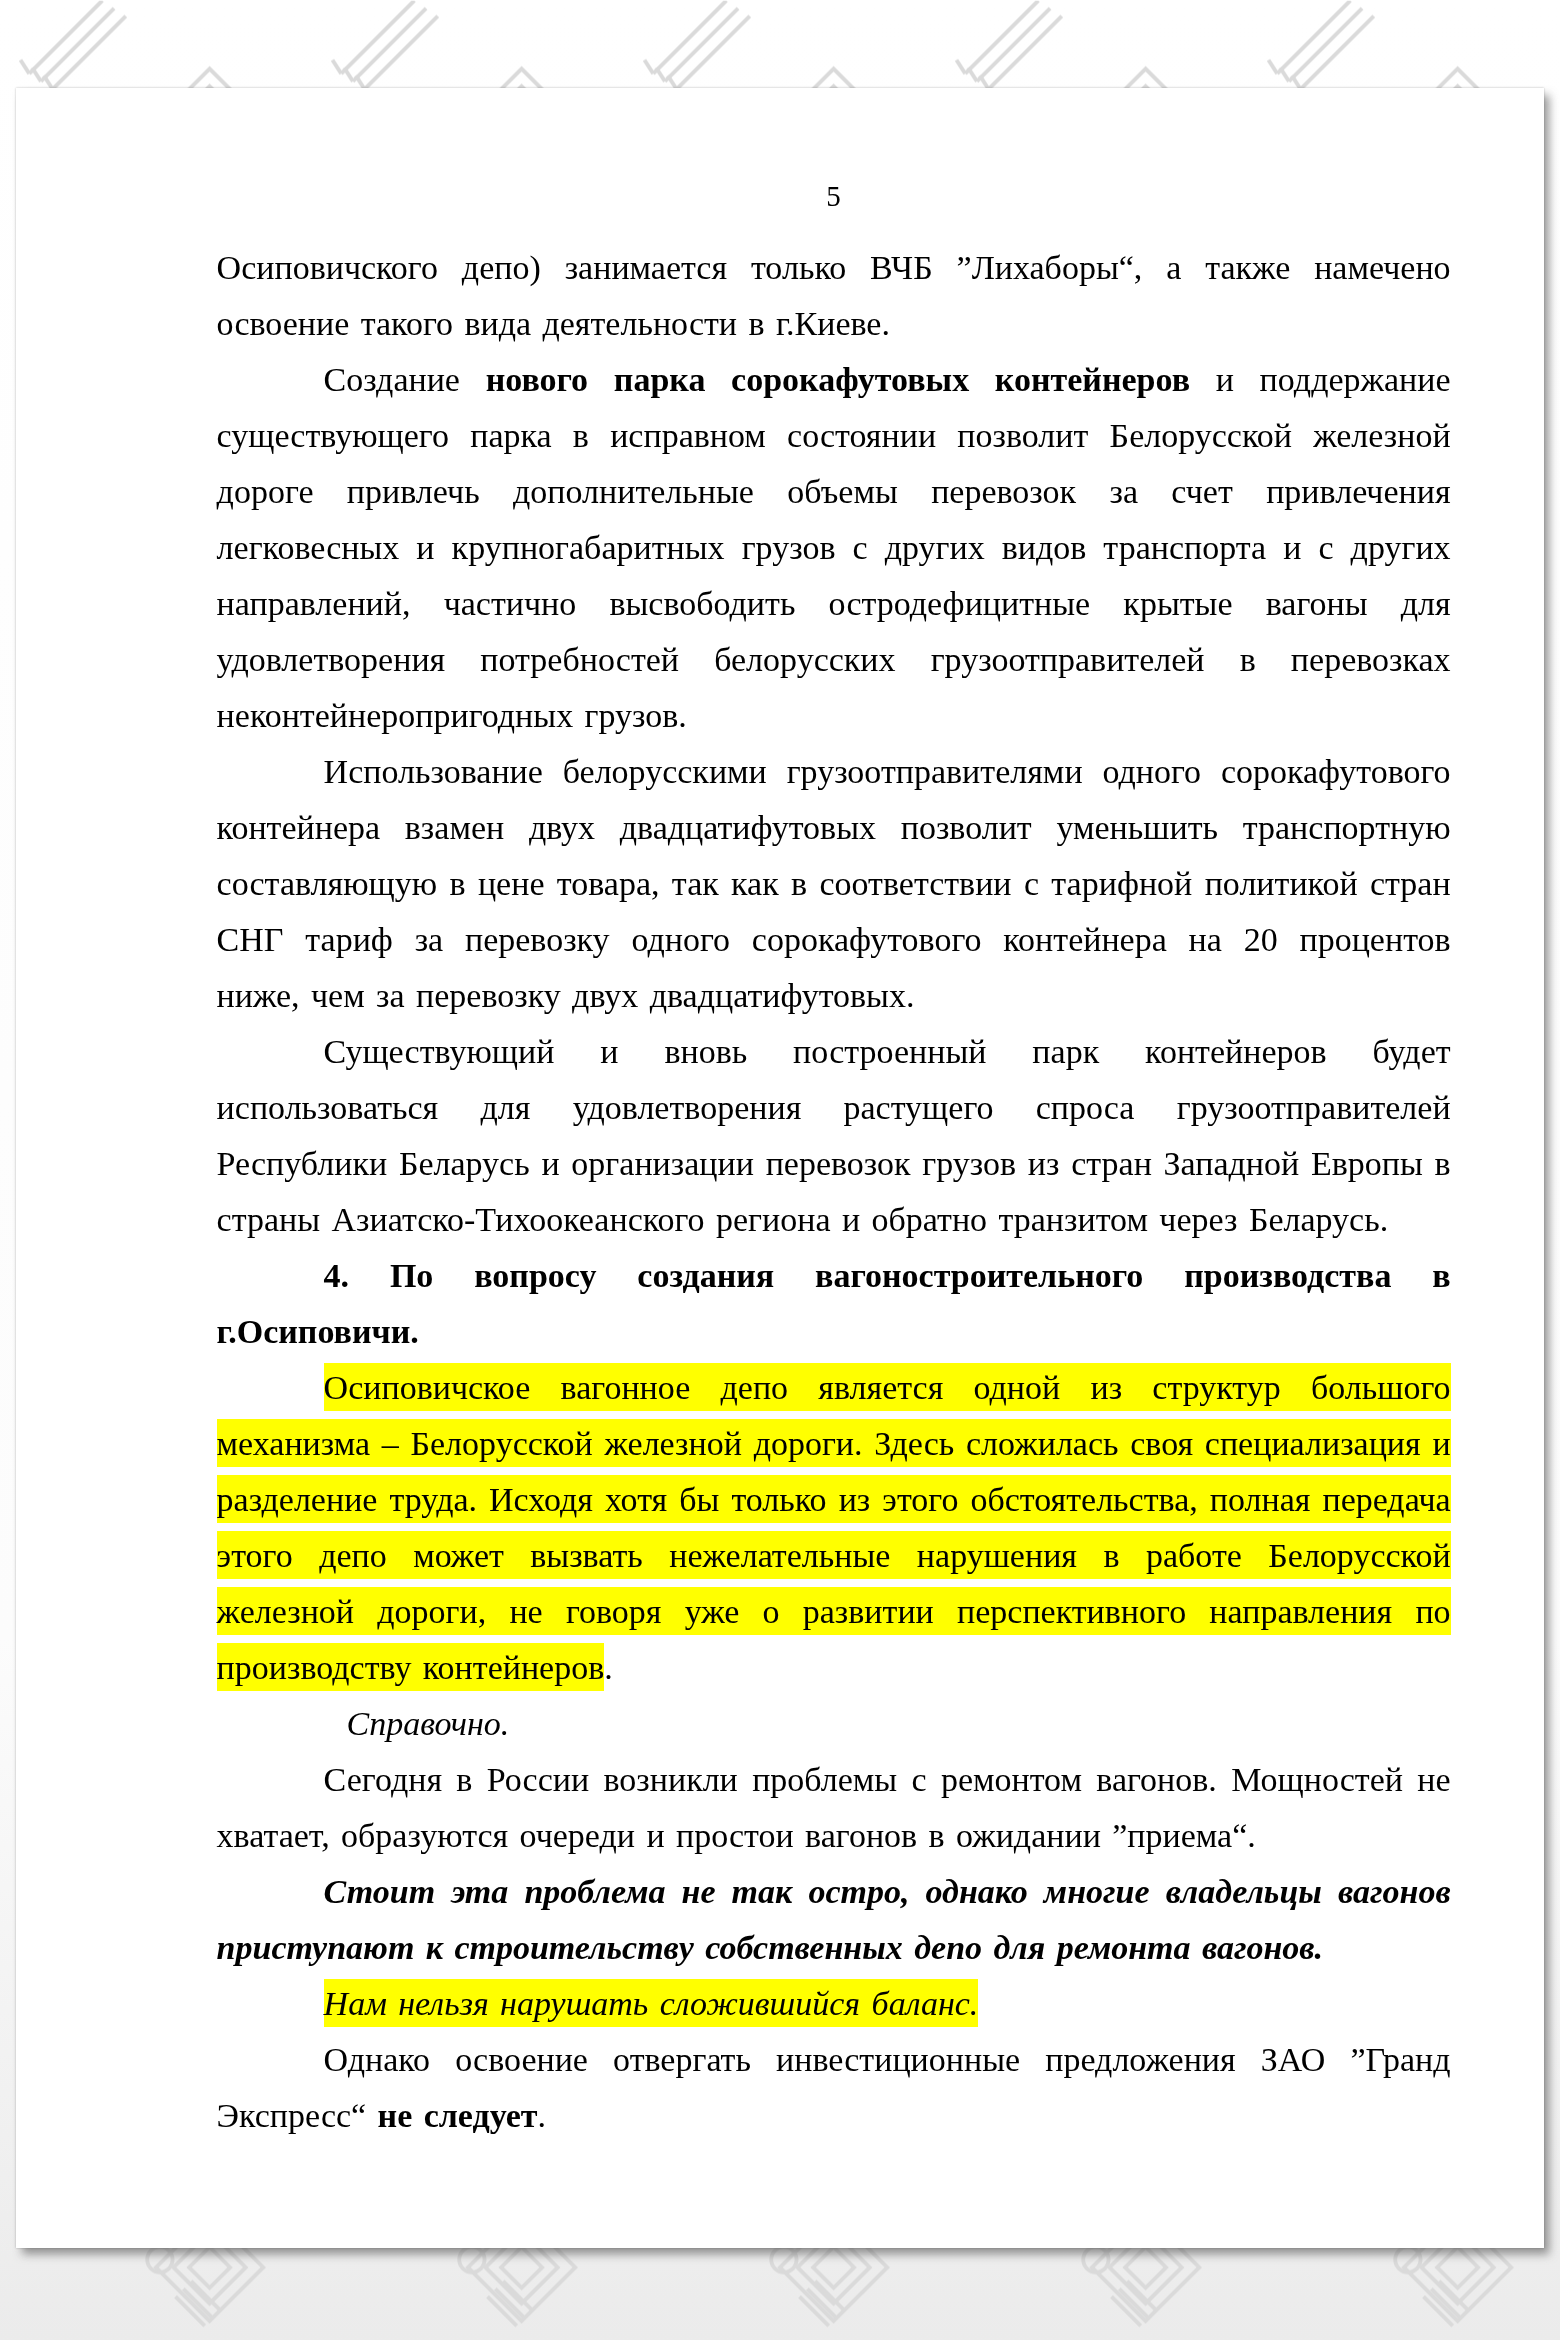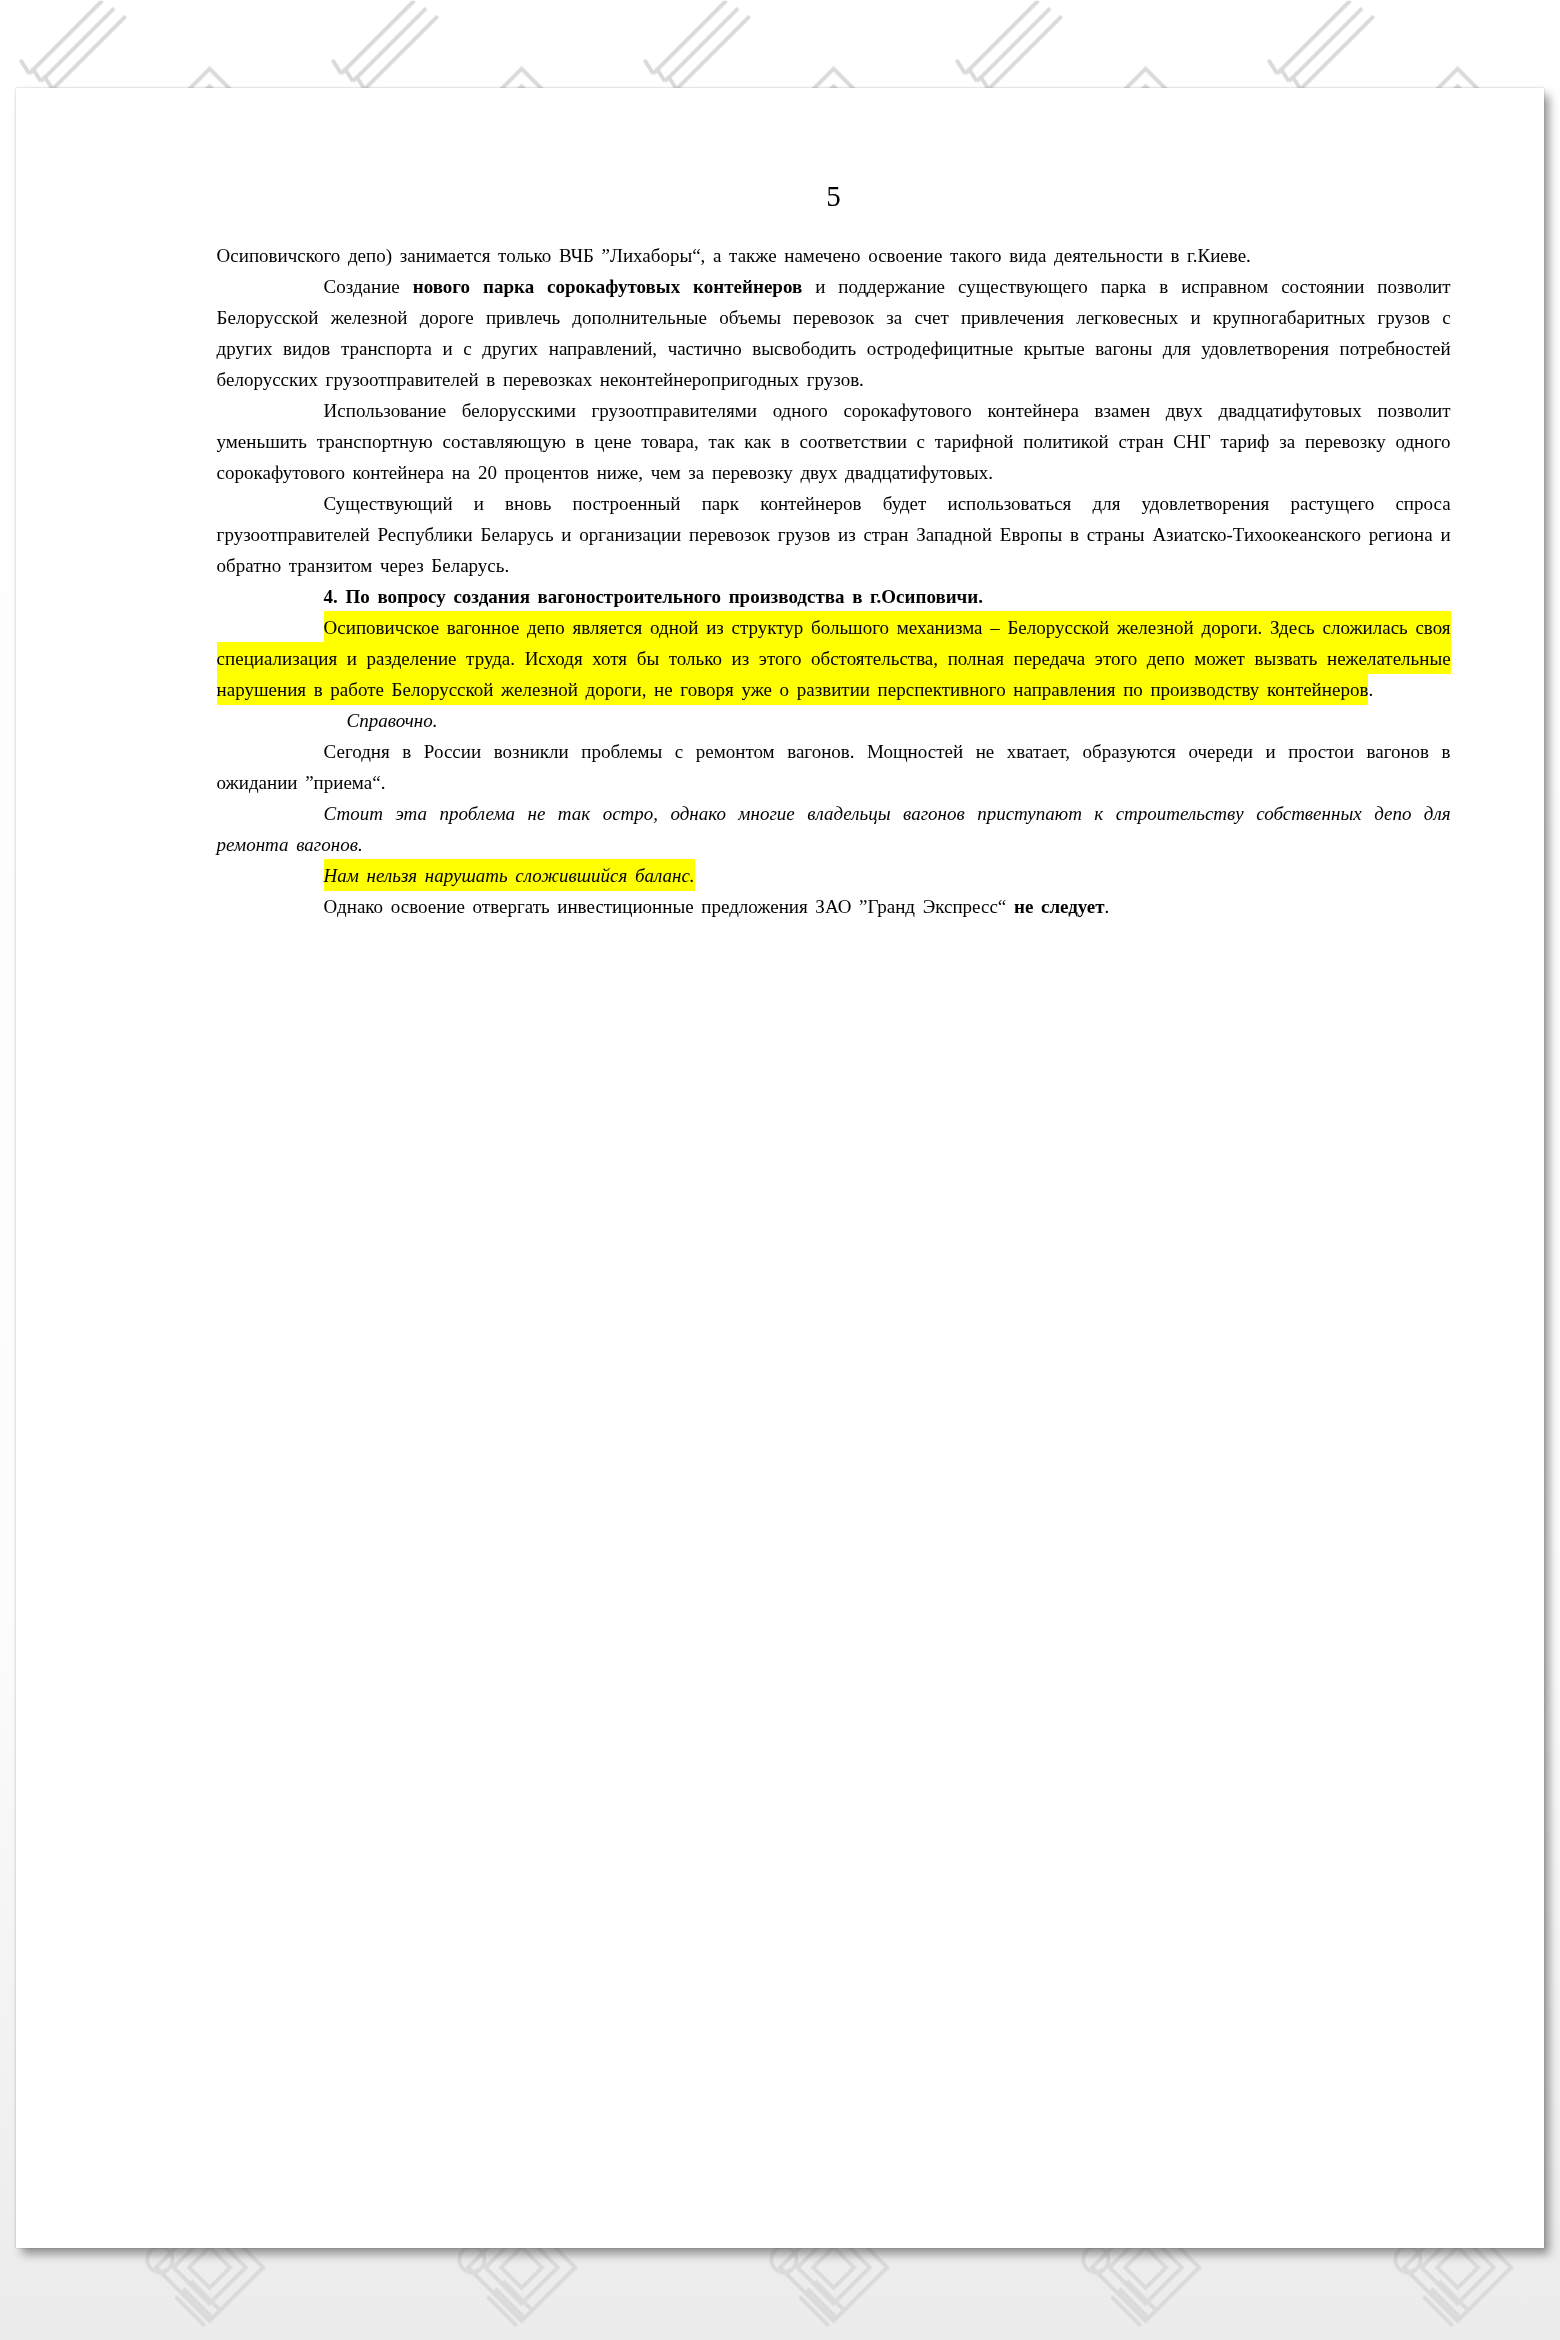--- a/index.html
+++ b/index.html
@@ -14,21 +14,21 @@
     position:absolute;left:15.6px;top:88px;width:1528px;height:2160px;
     background:#ffffff;
     box-shadow:5.9px 6.8px 8.8px rgba(70,70,70,.55), 0 0 2px rgba(0,0,0,.25);
     box-sizing:border-box;
     padding:86px 93px 0 201px;
   }
   .pagenum{
     text-align:center;font-size:29px;line-height:45px;margin:0 0 20.5px 0;
   }
   p.doc{
-    margin:0;font-size:19px;line-height:31px;
+    margin:0;font-size:34px;line-height:56px;
     text-align:justify;word-spacing:2.9px;
   }
   p.doc.indent{text-indent:107px;}
   mark{
     background:var(--hl,#ffff00);color:inherit;
     padding:5.9px 0;
   }
 </style>
 </head>
 <body>
@@ -58,18 +58,18 @@
   <div class="pagenum">5</div>
   <div id="doc">
       <p class="doc"><span>Осиповичского депо) занимается только ВЧБ ”Лихаборы“, а также намечено освоение такого вида деятельности в г.Киеве.</span></p>
       <p class="doc indent"><span>Создание </span><span style="font-weight: bold;">нового парка сорокафутовых контейнеров</span><span> и поддержание существующего парка в исправном состоянии позволит Белорусской железной дороге привлечь дополнительные объемы перевозок за счет привлечения легковесных и крупногабаритных грузов с других видов транспорта и с других направлений, частично высвободить остродефицитные крытые вагоны для удовлетворения потребностей белорусских грузоотправителей в перевозках неконтейнеропригодных грузов.</span></p>
       <p class="doc indent"><span>Использование белорусскими грузоотправителями одного сорокафутового контейнера взамен двух двадцатифутовых позволит уменьшить транспортную составляющую в цене товара, так как в соответствии с тарифной политикой стран СНГ тариф за перевозку одного сорокафутового контейнера на 20 процентов ниже, чем за перевозку двух двадцатифутовых.</span></p>
       <p class="doc indent"><span>Существующий и вновь построенный парк контейнеров будет использоваться для удовлетворения растущего спроса грузоотправителей Республики Беларусь и организации перевозок грузов из стран Западной Европы в страны Азиатско-Тихоокеанского региона и обратно транзитом через Беларусь.</span></p>
       <p class="doc indent"><span style="font-weight: bold;">4. По вопросу создания вагоностроительного производства в г.Осиповичи.</span></p>
       <p class="doc indent"><mark>Осиповичское вагонное депо является одной из структур большого механизма – Белорусской железной дороги. Здесь сложилась своя специализация и разделение труда. Исходя хотя бы только из этого обстоятельства, полная передача этого депо может вызвать нежелательные нарушения в работе Белорусской железной дороги, не говоря уже о развитии перспективного направления по производству контейнеров</mark><span>.</span></p>
       <p class="doc indent"><span style="font-style: italic; margin-left: 23px;">Справочно.</span></p>
       <p class="doc indent"><span style="">Сегодня в России возникли проблемы с ремонтом вагонов. Мощностей не хватает, образуются очереди и простои вагонов в ожидании ”приема“.</span></p>
-      <p class="doc indent"><span style="font-style: italic;">Стоит эта проблема не так остро, однако многие владельцы вагонов приступают к строительству собственных депо для ремонта вагонов.</span></p>
+      <p class="doc indent"><span style="font-style: italic; font-weight: bold;">Стоит эта проблема не так остро, однако многие владельцы вагонов приступают к строительству собственных депо для ремонта вагонов.</span></p>
       <p class="doc indent"><mark style="font-weight: normal; font-style: italic;">Нам нельзя нарушать сложившийся баланс.</mark></p>
       <p class="doc indent"><span>Однако освоение отвергать инвестиционные предложения ЗАО ”Гранд Экспресс“ </span><span style="font-weight: bold;">не следует</span><span>.</span></p>
     </div>
 </div>
 
 
 </body></html>

